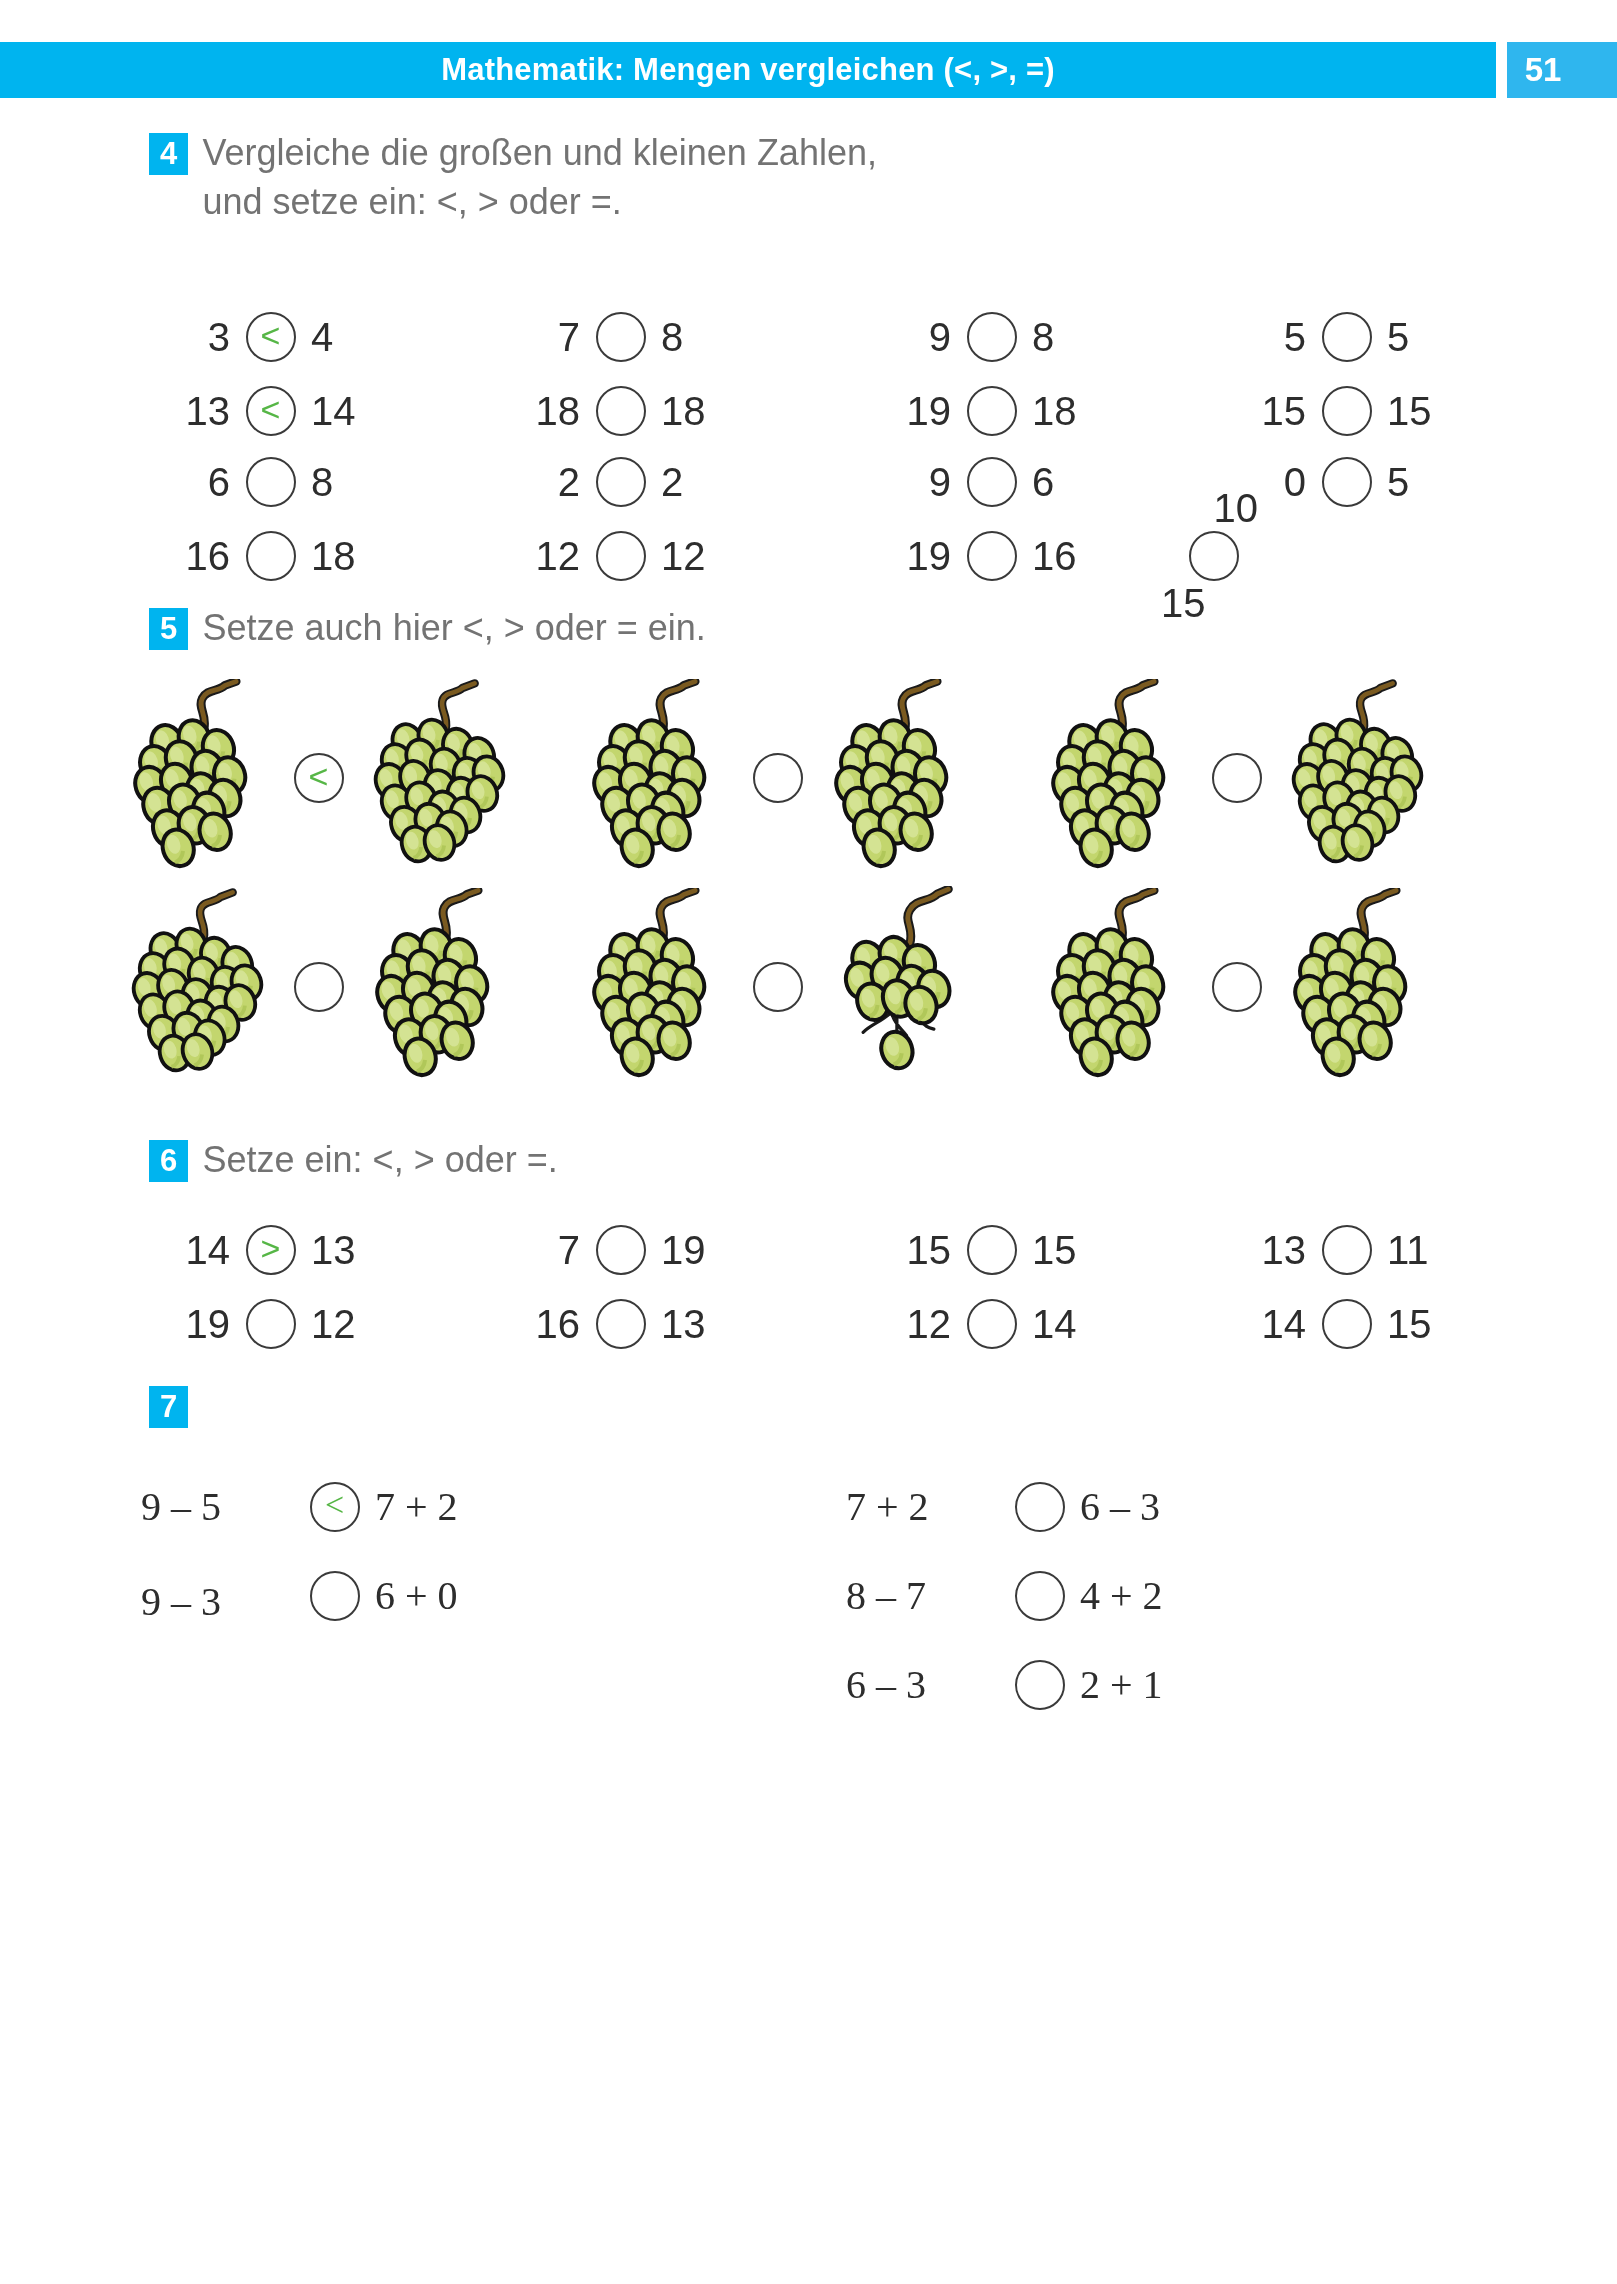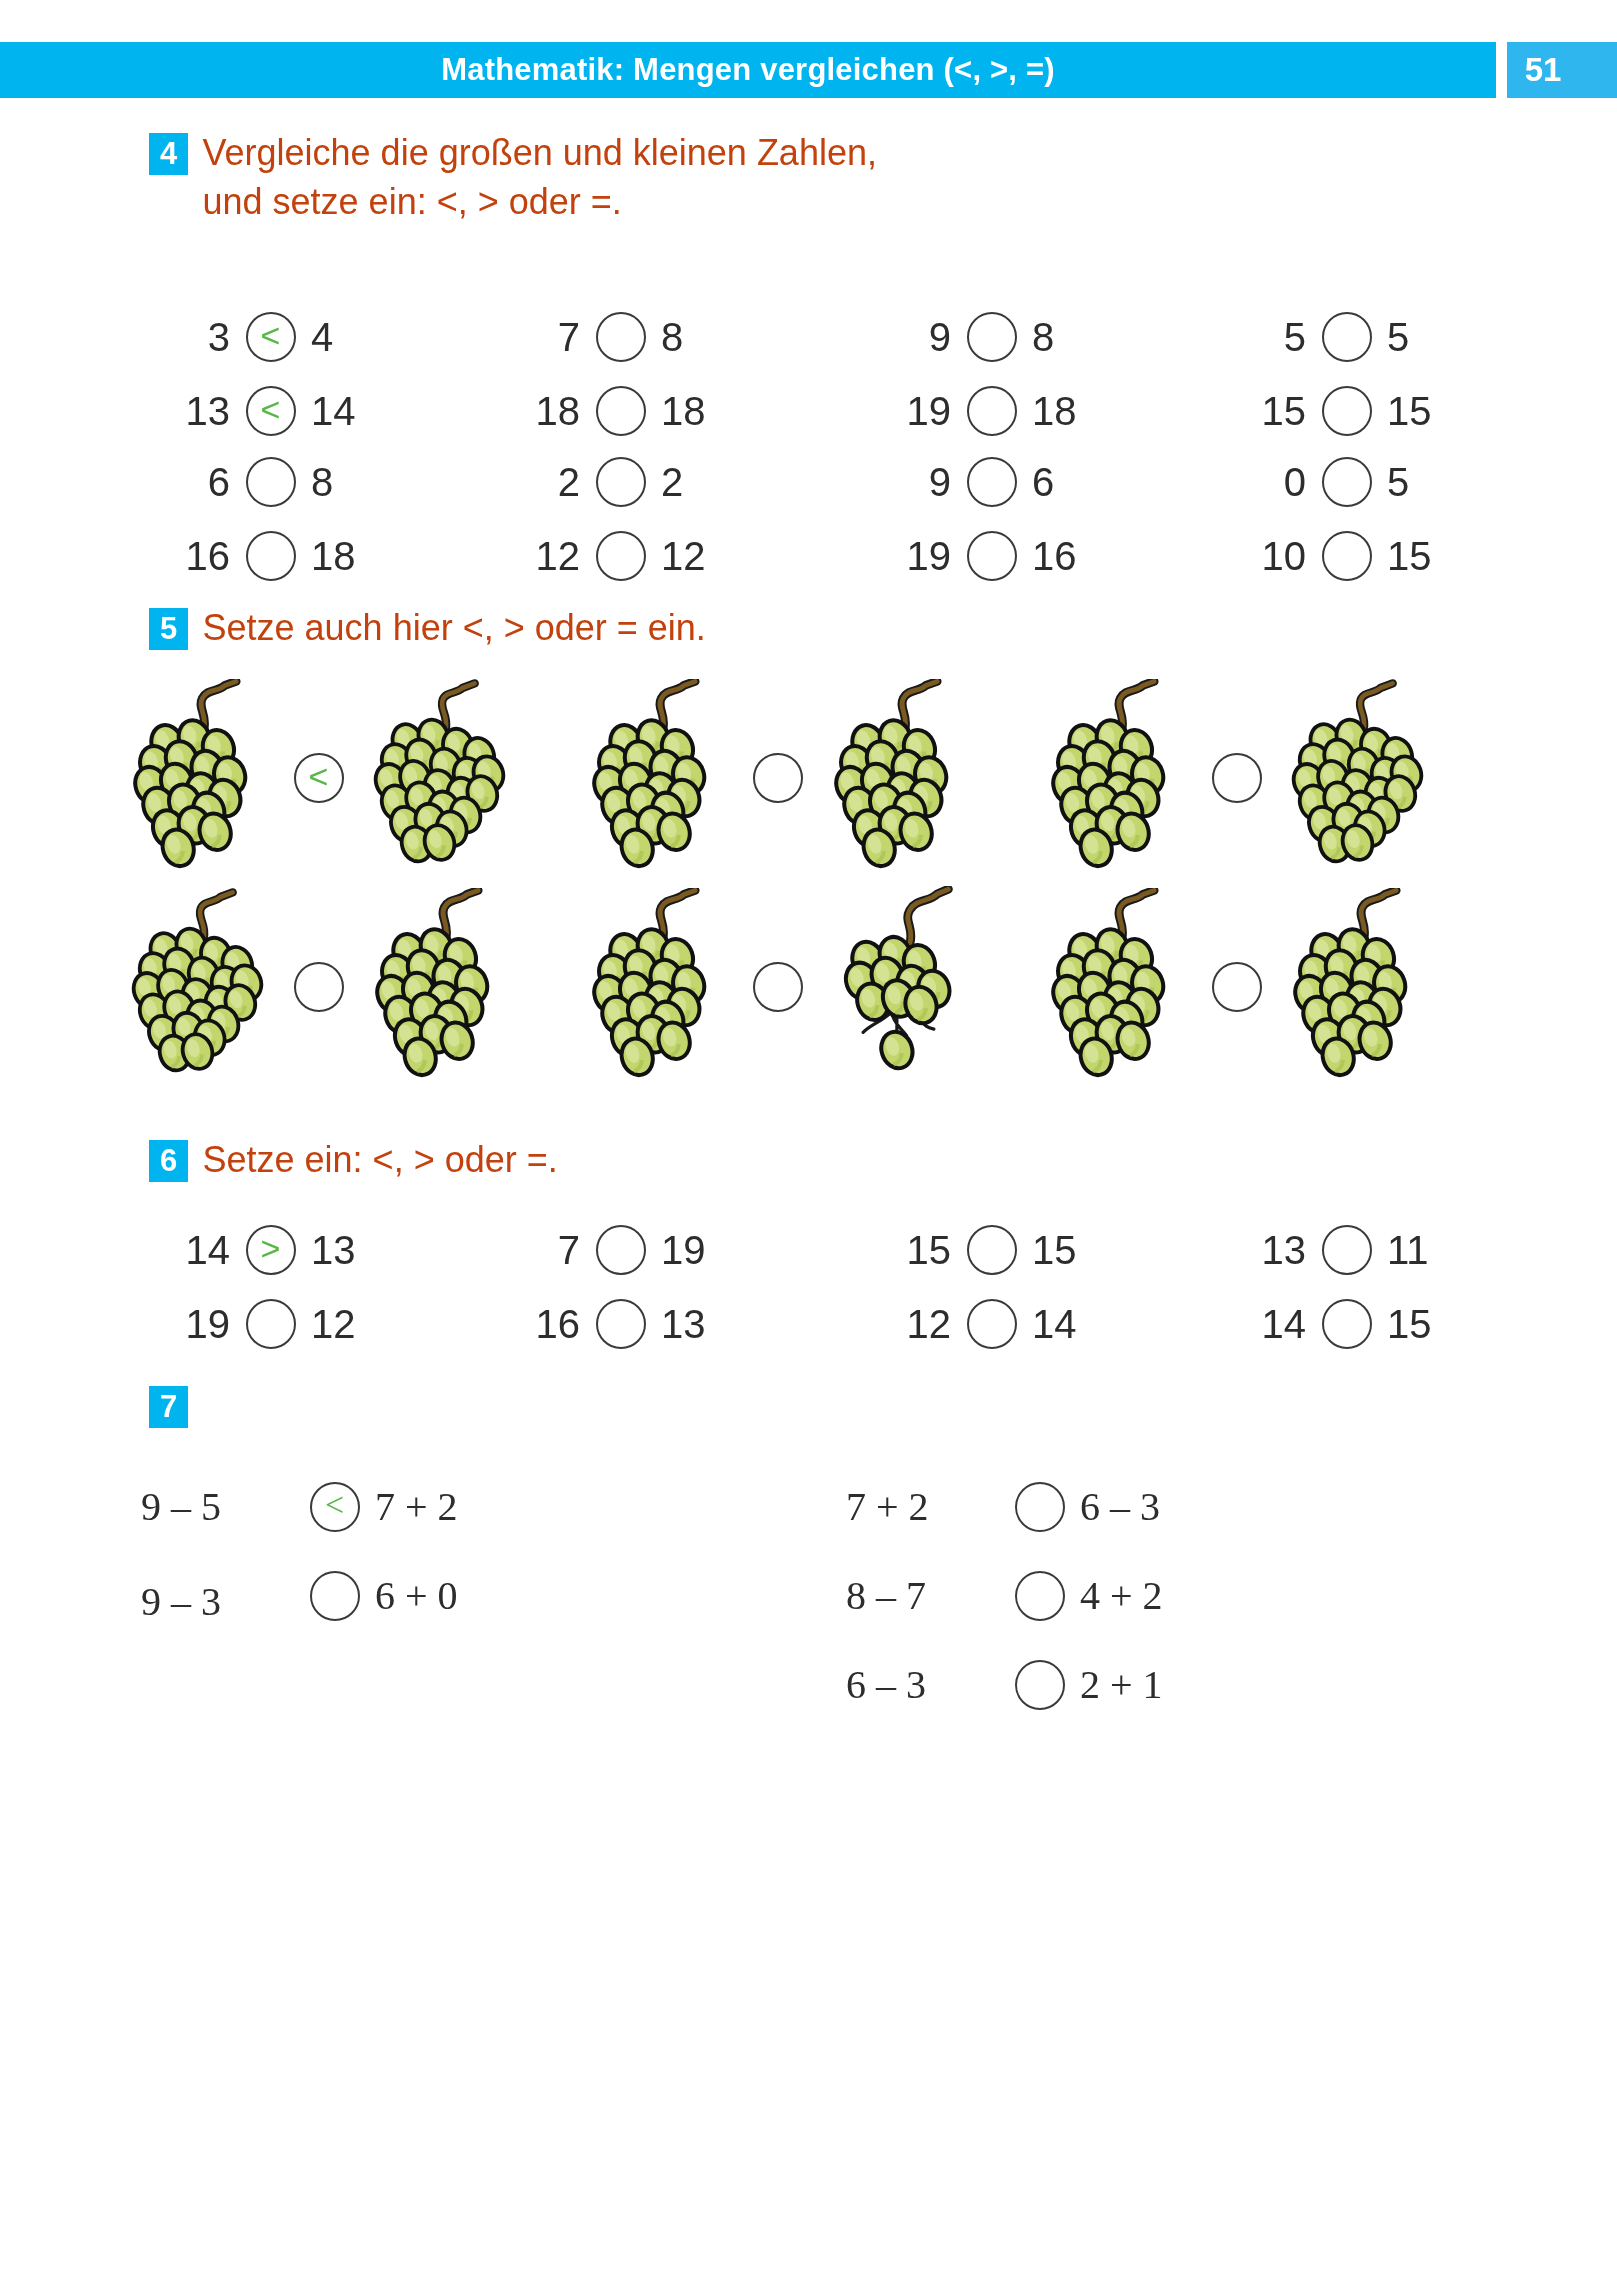--- a/index.html
+++ b/index.html
@@ -82,21 +82,21 @@
     display: flex;
     align-items: center;
     justify-content: center;
     flex: 0 0 auto;
     margin-top: 4px;
   }
   .ex-text {
     margin-left: 14.5px;
     font-size: 36px;
     line-height: 1.36;
-    color: #c2410c;
+    color: #737373;
     white-space: pre-line;
     font-weight: normal;
   }
 
   
   .num-grid {
     position: absolute;
     left: 0;
     width: 1618px;
   }
@@ -312,21 +312,21 @@
           </span>
           <span class="num-right" style="width:105px;text-align:left;">12</span>
         </div>
         <div class="num-cell" style="position: absolute; left: 862px; top: 0px; height: 74px;">
           <span class="num-left" style="width:89px;text-align:right;">19</span>
           <span style="display:inline-flex;width:81px;justify-content:center;">
             <span class="circle"></span>
           </span>
           <span class="num-right" style="width:105px;text-align:left;">16</span>
         </div>
-        <div class="num-cell" style="position: absolute; left: 1217px; top: 0px; height: 74px;">
+        <div class="num-cell" style="position: absolute; left: 1161px; top: 0px; height: 74px; flex-direction: column;">
           <span class="num-left" style="width:89px;text-align:right;">10</span>
           <span style="display:inline-flex;width:81px;justify-content:center;">
             <span class="circle"></span>
           </span>
           <span class="num-right" style="width:105px;text-align:left;">15</span>
         </div>
       </div>
     </div>
     <div class="exercise" style="top: 475px;">
       <div class="ex-head">

